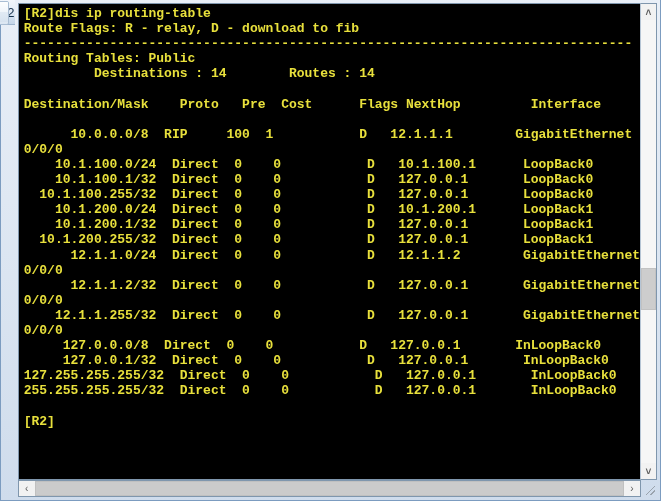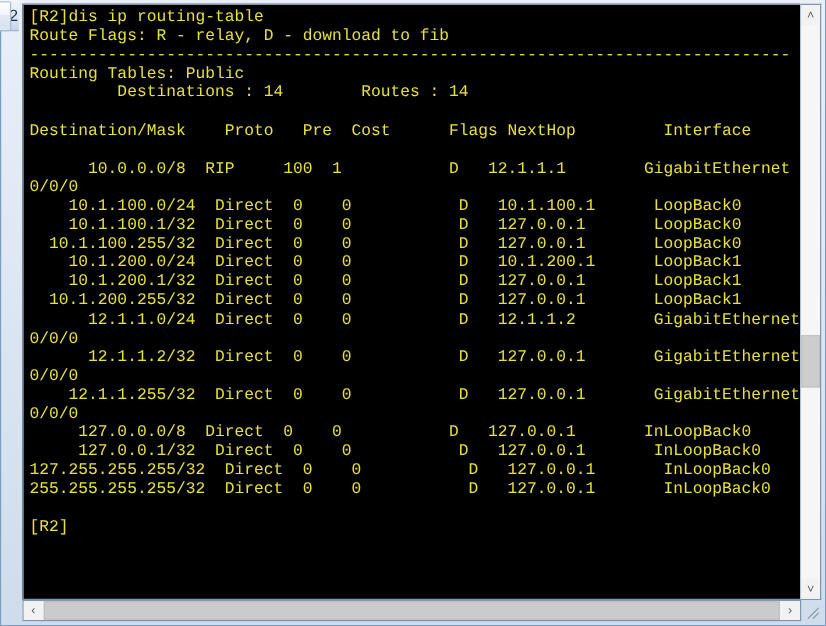--- a/index.html
+++ b/index.html
@@ -152,20 +152,21 @@
     position: relative;
     padding: 3px 3px 3px 3px;
     box-sizing: border-box;
     display: flex;
     flex-direction: column;
   }
   #console-wrap {
     flex: 1 1 auto;
     display: flex;
     min-height: 0;
+    font-weight: bold;
   }
   #console {
     flex: 1 1 auto;
     background: #000000;
     border: 1px solid #7f96ad;
     border-right: none;
     overflow: hidden;
     position: relative;
     padding: 2px 0 0 5px;
     box-sizing: border-box;

